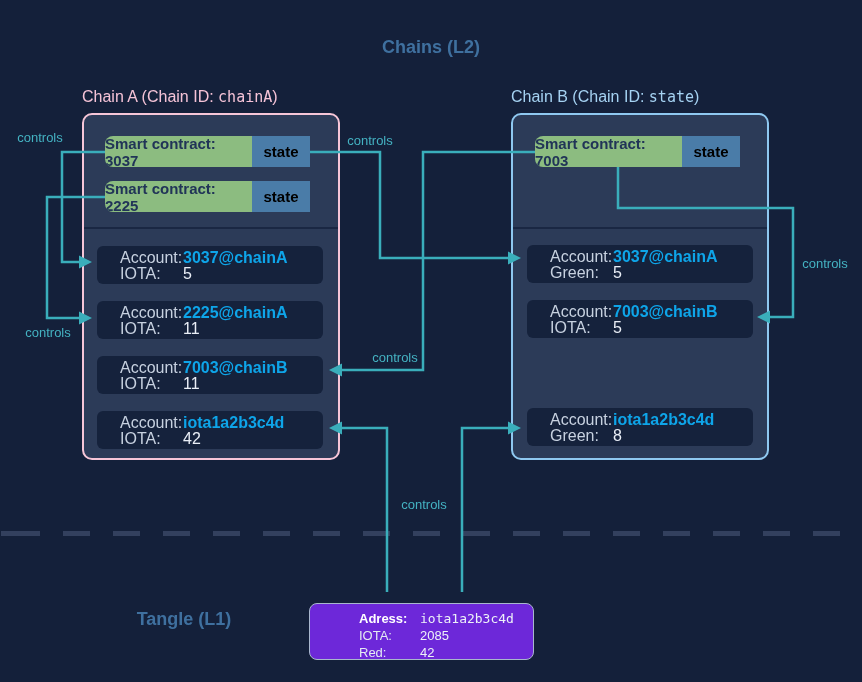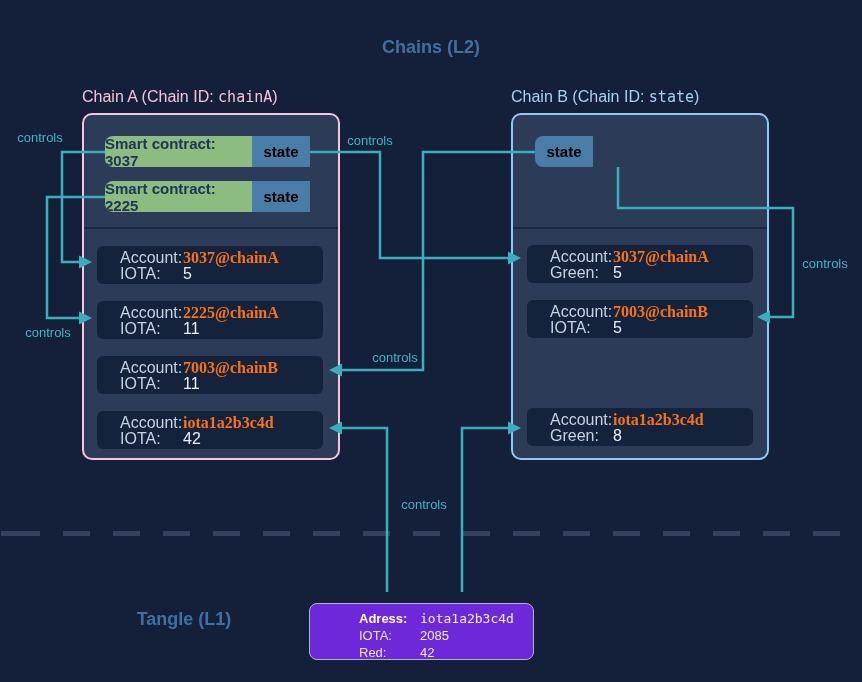--- a/index.html
+++ b/index.html
@@ -30,21 +30,21 @@
   .pill .state{width:58px;background:#4A7CA8;color:#000000;font-size:15px;font-weight:bold;
                display:flex;align-items:center;justify-content:center;}
 
   .divider{position:absolute;left:0;top:112px;width:254px;height:2px;background:#1A2743;}
 
   .acct{position:absolute;left:13px;width:226px;height:38px;border-radius:6px;background:#15223C;
         box-sizing:border-box;padding:4px 0 0 23px;font-size:16px;line-height:16px;}
   .chain-box.b .acct{left:14px;}
   .acct .row{display:flex;}
   .acct .lbl{width:63px;color:#C7D1E0;}
-  .acct .val-mono{font-family:Liberation Serif, serif;font-weight:bold;color:#f97316;}
+  .acct .val-mono{font-family:Liberation Sans, sans-serif;font-weight:bold;color:#0ea5e9;}
   .acct .val-num{color:#E9EEF6;}
 
   .dash-sep{position:absolute;left:0;top:531px;width:862px;height:5px;z-index:0;
             background:repeating-linear-gradient(90deg,#33405E 0 27px,transparent 27px 50px);
             background-position:13px 0;}
 
   .addr-box{position:absolute;left:309px;top:603px;width:225px;height:57px;box-sizing:border-box;
             border:1px solid #A9B7CD;border-radius:8px;background:#6d28d9;z-index:2;
             padding:6px 0 0 49px;font-size:13px;line-height:17px;}
   .addr-box .row{display:flex;}
@@ -115,20 +115,21 @@
           <span class="lbl">IOTA:</span>
           <span class="val-num">42</span>
         </div>
     </div>
   </div>
 
   <div class="chain-title b"><span>Chain B (Chain ID: </span><span class="mono">state</span><span>)</span></div>
 
   <div class="chain-box b">
     <div class="pill" style="top:21px">
+      <div class="sc">Smart contract: 7003</div>
       <div class="state">state</div>
     </div>
     <div class="divider"></div>
 
     <div class="acct" style="top:130px">
       <div class="row">
           <span class="lbl">Account:</span>
           <span class="val-mono">3037@chainA</span>
         </div>
       <div class="row">

